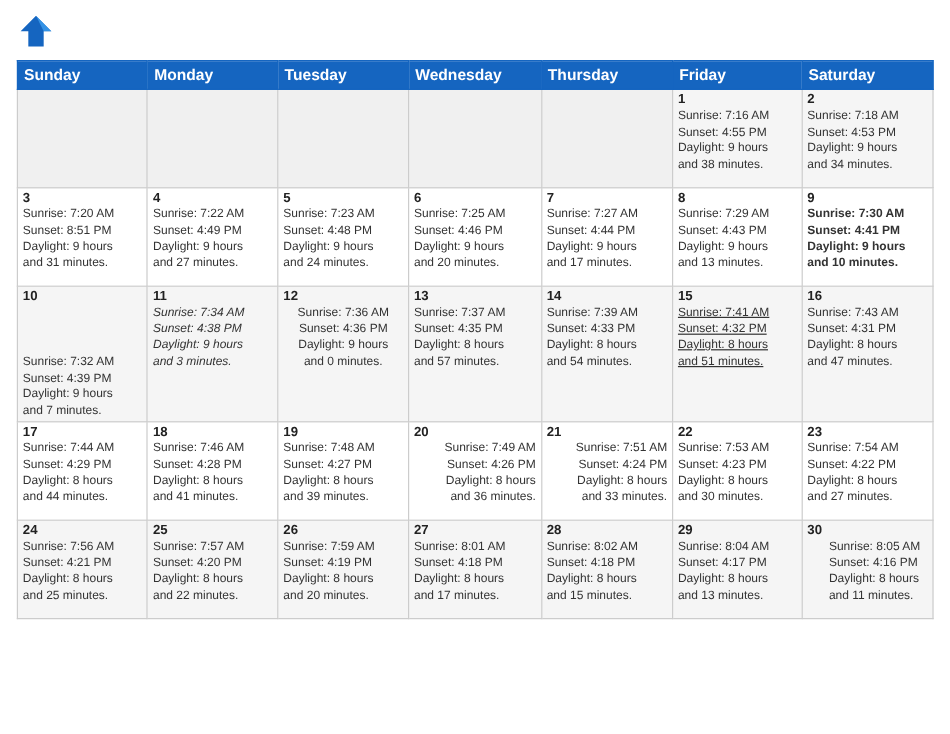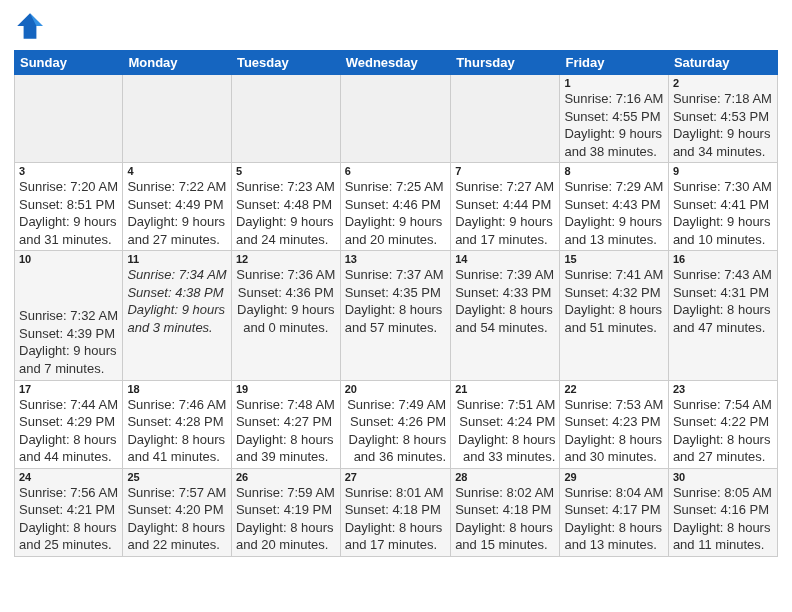--- a/index.html
+++ b/index.html
@@ -81,21 +81,21 @@
       background: #fff;
     }
     .day-num {
       font-size: 11px;
       font-weight: bold;
       color: #222;
       display: block;
       margin-bottom: 1px;
     }
     .day-info {
-      font-size: 13px;
+      font-size: 10px;
       line-height: 1.35;
       color: #333;
     }
     .empty {
       background: #f0f0f0 !important;
     }
   </style>
 </head>
 <body>
 
@@ -189,21 +189,21 @@
           </td>
           <td>
             <span class="day-num">8</span>
             <div class="day-info" style="white-space: pre-line;">Sunrise: 7:29 AM
 Sunset: 4:43 PM
 Daylight: 9 hours
 and 13 minutes.</div>
           </td>
           <td>
             <span class="day-num">9</span>
-            <div class="day-info" style="white-space: pre-line;">Sunrise: 7:30 AM
+            <div class="day-info" style="white-space: pre-line; font-weight: bold;">Sunrise: 7:30 AM
 Sunset: 4:41 PM
 Daylight: 9 hours
 and 10 minutes.</div>
           </td>
         </tr>
         <tr>
           <td>
             <span class="day-num">10</span>
             <div class="day-info" style="white-space: pre-line; margin-top: 42px;">Sunrise: 7:32 AM
 Sunset: 4:39 PM
@@ -233,21 +233,21 @@
           </td>
           <td>
             <span class="day-num">14</span>
             <div class="day-info" style="white-space: pre-line;">Sunrise: 7:39 AM
 Sunset: 4:33 PM
 Daylight: 8 hours
 and 54 minutes.</div>
           </td>
           <td>
             <span class="day-num">15</span>
-            <div class="day-info" style="white-space: pre-line;">Sunrise: 7:41 AM
+            <div class="day-info" style="white-space: pre-line; text-decoration: underline;">Sunrise: 7:41 AM
 Sunset: 4:32 PM
 Daylight: 8 hours
 and 51 minutes.</div>
           </td>
           <td>
             <span class="day-num">16</span>
             <div class="day-info" style="white-space: pre-line;">Sunrise: 7:43 AM
 Sunset: 4:31 PM
 Daylight: 8 hours
 and 47 minutes.</div>
@@ -342,21 +342,21 @@
           </td>
           <td>
             <span class="day-num">29</span>
             <div class="day-info" style="white-space: pre-line;">Sunrise: 8:04 AM
 Sunset: 4:17 PM
 Daylight: 8 hours
 and 13 minutes.</div>
           </td>
           <td>
             <span class="day-num">30</span>
-            <div class="day-info" style="white-space: pre-line;">Sunrise: 8:05 AM
+            <div class="day-info" style="white-space: pre-line; margin-left: 18px;">Sunrise: 8:05 AM
 Sunset: 4:16 PM
 Daylight: 8 hours
 and 11 minutes.</div>
           </td>
         </tr>
       </tbody>
   </table>
 </div>
 
 </body></html>

